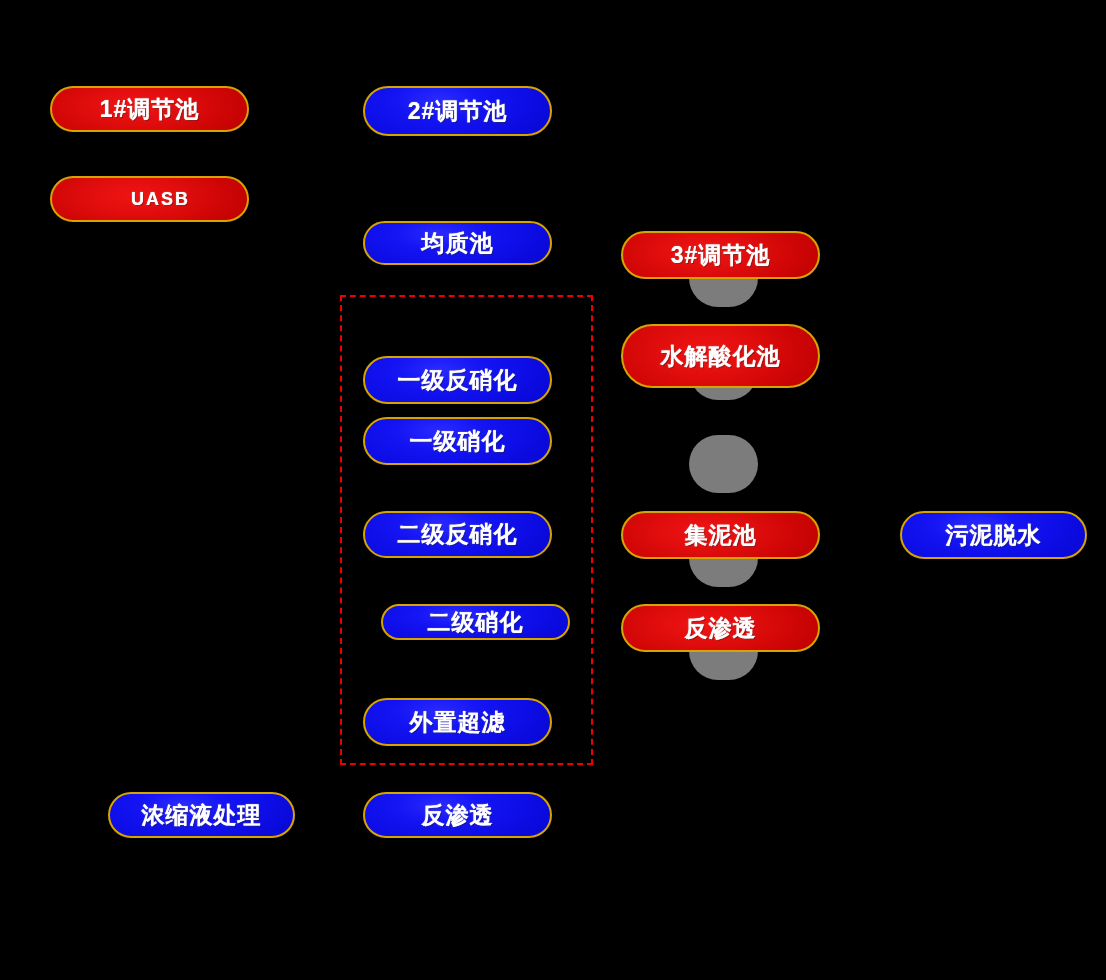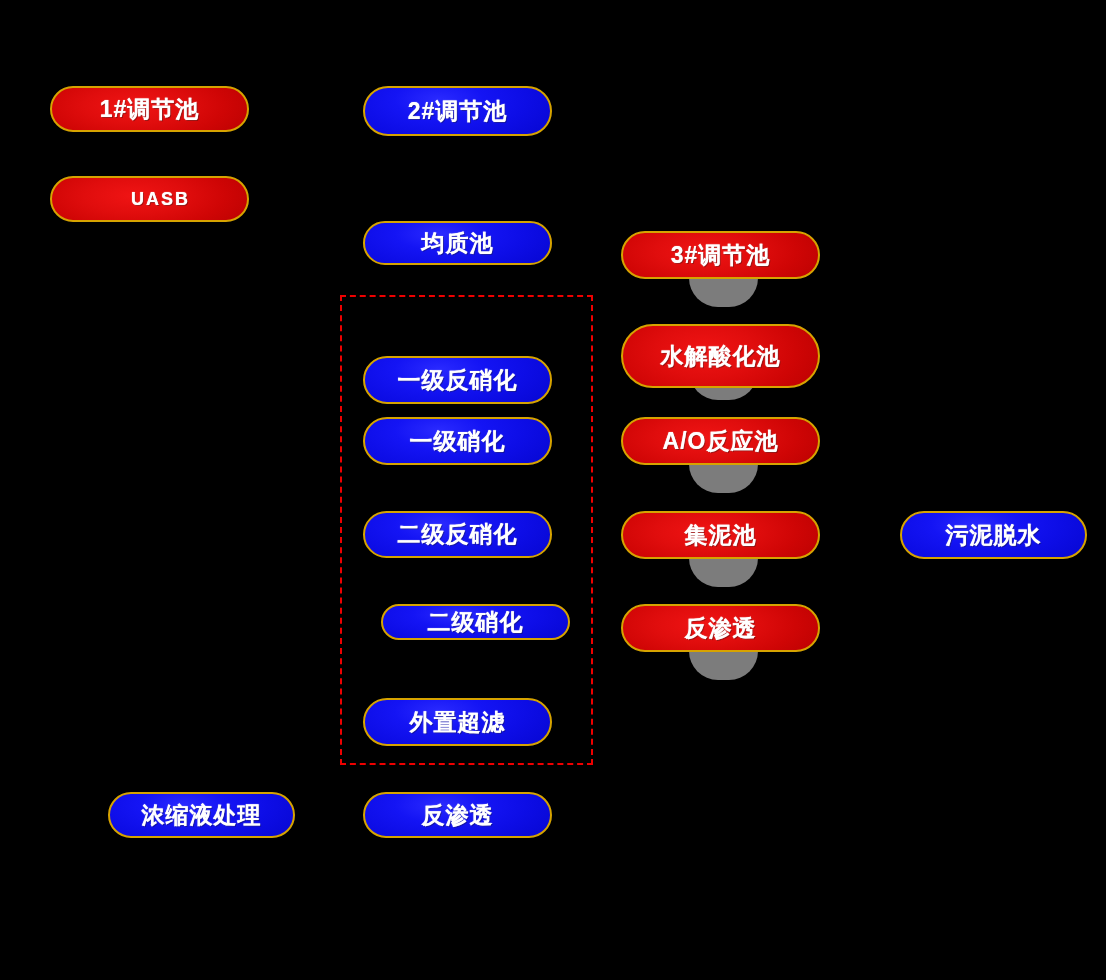--- a/index.html
+++ b/index.html
@@ -121,23 +121,20 @@
     </div>
     <div class="node-shadow" style="left: 689px; top: 249px; width: 69px; height: 58px;"></div>
     <div class="node red" style="left: 621px; top: 231px; width: 199px; height: 48px; border-color: rgb(214, 163, 0);">
       <span class="node-label">3#调节池</span>
     </div>
     <div class="node-shadow" style="left: 689px; top: 342px; width: 69px; height: 58px;"></div>
     <div class="node red" style="left: 621px; top: 324px; width: 199px; height: 64px; border-color: rgb(214, 163, 0);">
       <span class="node-label">水解酸化池</span>
     </div>
     <div class="node-shadow" style="left: 689px; top: 435px; width: 69px; height: 58px;"></div>
-    <div class="node red" style="left: 621px; top: 417px; width: 199px; height: 48px; border-color: rgb(214, 163, 0);">
-      <span class="node-label">A/O反应池</span>
-    </div>
     <div class="node-shadow" style="left: 689px; top: 529px; width: 69px; height: 58px;"></div>
     <div class="node red" style="left: 621px; top: 511px; width: 199px; height: 48px; border-color: rgb(214, 163, 0);">
       <span class="node-label">集泥池</span>
     </div>
     <div class="node-shadow" style="left: 689px; top: 622px; width: 69px; height: 58px;"></div>
     <div class="node red" style="left: 621px; top: 604px; width: 199px; height: 48px; border-color: rgb(214, 163, 0);">
       <span class="node-label">反渗透</span>
     </div>
     <div class="node blue" style="left: 900px; top: 511px; width: 187px; height: 48px; border-color: rgb(214, 163, 0);">
       <span class="node-label">污泥脱水</span>

